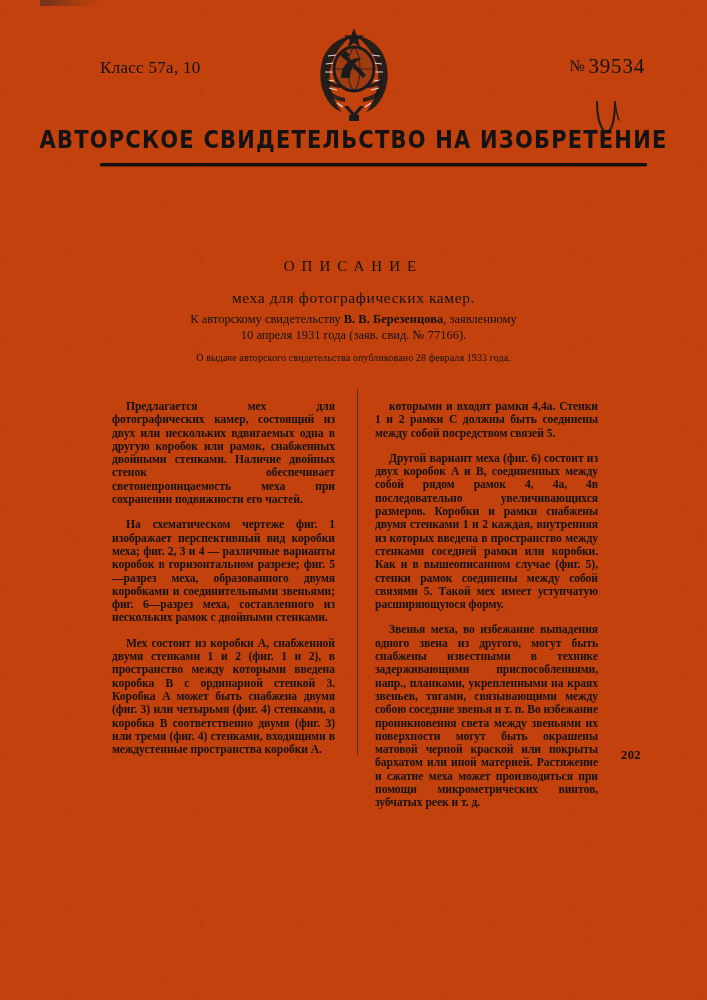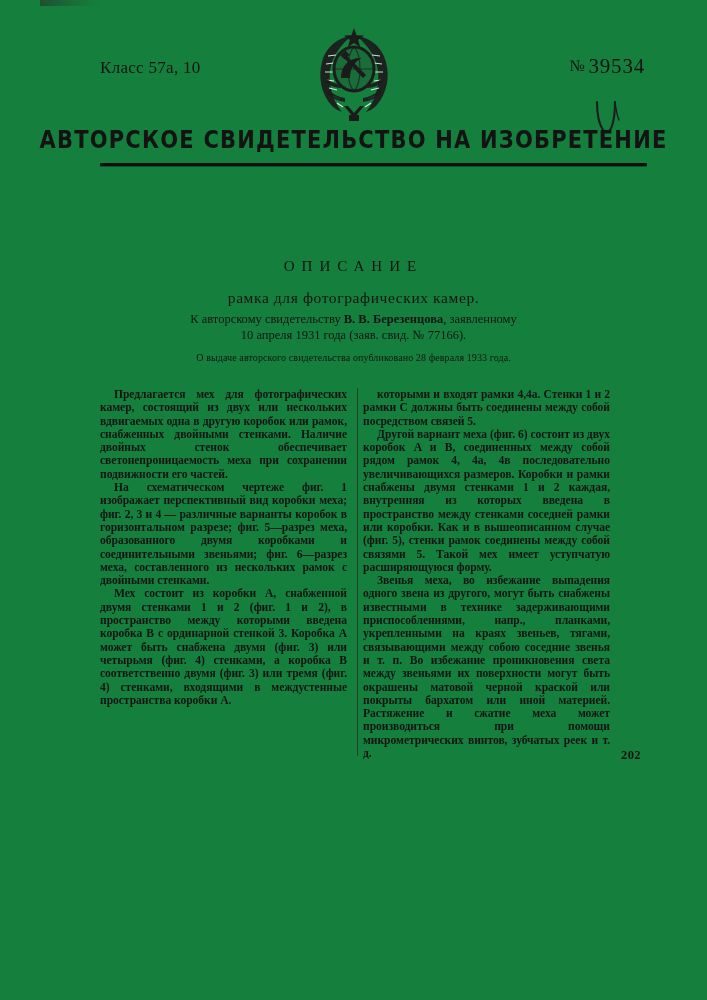--- a/index.html
+++ b/index.html
@@ -7,21 +7,21 @@
     padding: 0;
     background: #ffffff;
   }
   body {
     font-family: "Liberation Serif", "DejaVu Serif", serif;
   }
   .page {
     position: relative;
     width: 707px;
     height: 1000px;
-    background: #15803d;
+    background: #c2410c;
     overflow: hidden;
     color: #131313;
   }
   
   .paper-noise {
     position: absolute;
     inset: 0;
     pointer-events: none;
     opacity: .5;
     background-image:
@@ -160,21 +160,21 @@
   }
   .col {
     width: 247px;
     font-size: 11.6px;
     line-height: 13.3px;
     text-align: justify;
     text-justify: inter-word;
     font-weight: 600;
     letter-spacing: -.05px;
   }
-  .col p { margin: 0; text-indent: 14px; }
+  .col p { margin: 12px; text-indent: 14px; }
   .col-divider {
     position: absolute;
     left: 357px;
     top: 388px;
     width: 1px;
     height: 368px;
     background: #2a2a2a;
     opacity: .75;
   }
   .page-number {
@@ -244,21 +244,21 @@
       <path d="M6 2 C6 14 8 24 12 30 C15 34 19 32 21 26 C23 20 24 10 24 2" fill="none" stroke="#1d1d1d" stroke-width="2.1" stroke-linecap="round"></path>
       <path d="M24 2 C25 9 26 16 28 20" fill="none" stroke="#1d1d1d" stroke-width="1.4" stroke-linecap="round"></path>
     </svg>
   </div>
 
   <div class="main-title">АВТОРСКОЕ СВИДЕТЕЛЬСТВО НА ИЗОБРЕТЕНИЕ</div>
   <div class="title-rule"></div>
 
   <div class="desc-block">
     <span class="desc-word">ОПИСАНИЕ</span>
-    <span class="desc-subject">рамка для фотографических камер.</span>
+    <span class="desc-subject">меха для фотографических камер.</span>
   </div>
 
   <div class="attribution">
     <div>
       <span>К авторскому свидетельству </span><b>В. В. Березенцова</b><span>, заявленному</span>
     </div>
     <div>10 апреля 1931 года (заяв. свид. № 77166).</div>
   </div>
 
   <div class="publication">О выдаче авторского свидетельства опубликовано 28 февраля 1933 года.</div>

